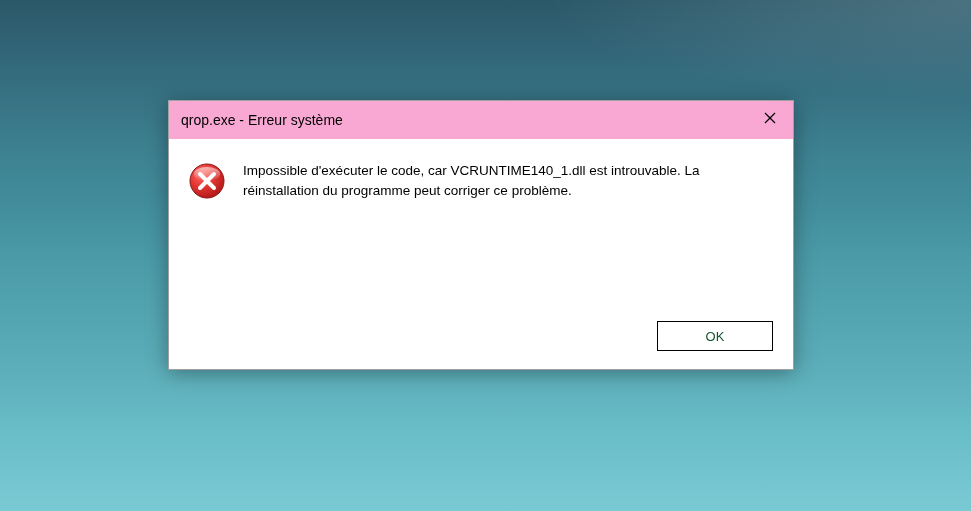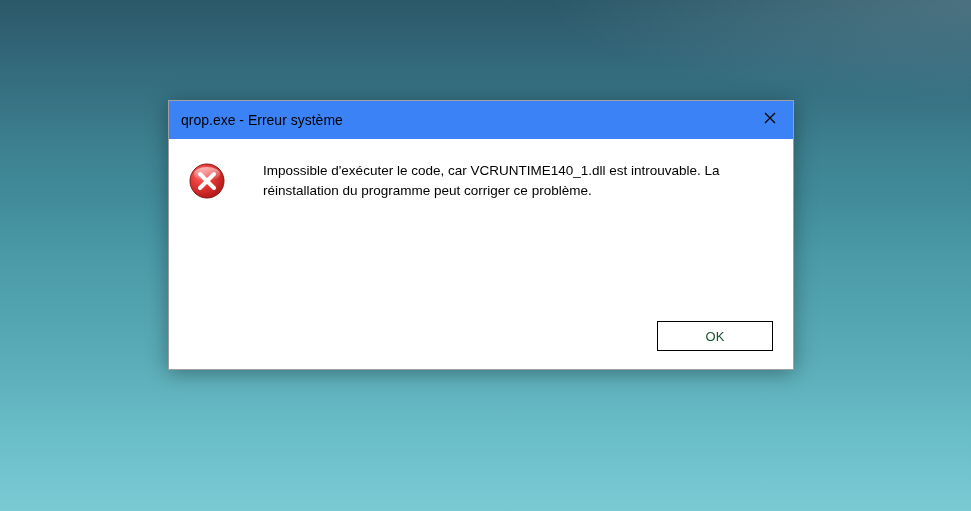--- a/index.html
+++ b/index.html
@@ -48,21 +48,21 @@
       height: 270px;
       background: #ffffff;
       border: 1px solid #a0a0a0;
       box-shadow: 0 3px 20px rgba(0,0,0,0.35);
     }
     .titlebar {
       height: 38px;
       display: flex;
       align-items: center;
       padding: 0 0 0 12px;
-      background: #3b82f6;
+      background: #f9a8d4;
     }
     .title-text {
       flex: 1;
       font-size: 14px;
       color: #000000;
       font-weight: 400;
     }
     .close-btn {
       width: 46px;
       height: 32px;
@@ -85,21 +85,20 @@
       flex-shrink: 0;
       width: 36px;
       height: 36px;
       margin-top: 2px;
     }
     .message {
       font-size: 13.5px;
       color: #000000;
       line-height: 1.5;
       padding-right: 30px;
-      margin-left: 20px;
     }
     .buttons {
       position: absolute;
       bottom: 18px;
       right: 20px;
     }
     .ok-btn {
       min-width: 116px;
       height: 30px;
       background: #ffffff;

